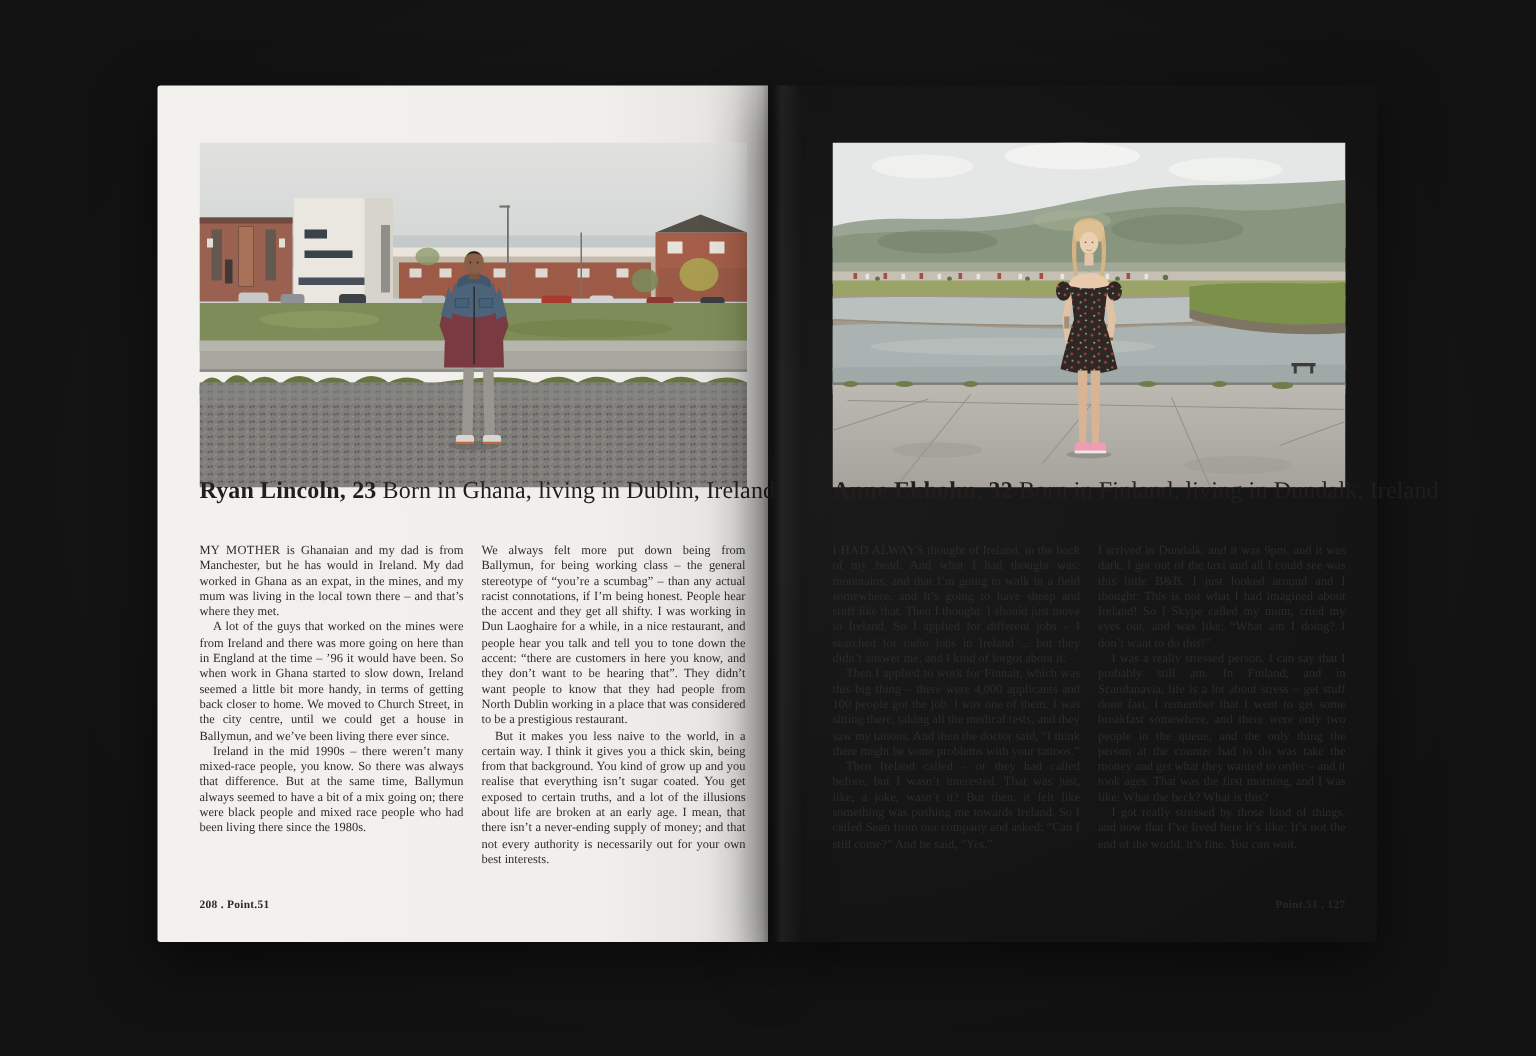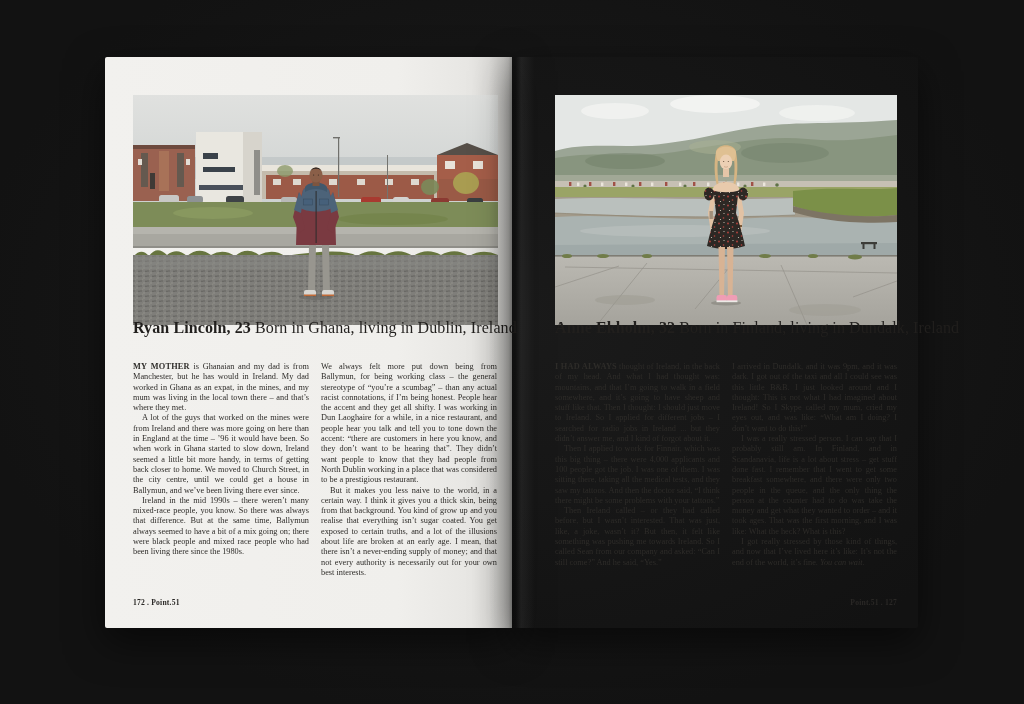--- a/index.html
+++ b/index.html
@@ -17,21 +17,21 @@
   #page-right .heading{left:43px;}
   .heading .hname{font-weight:bold;}
   .cols{position:absolute;top:305px;display:flex;gap:12px;color:#2e2c29;}
   #page-left .cols{left:28px;width:365px;}
   #page-right .cols{left:43px;width:342px;}
   .col{font-size:8.3px;line-height:10.3px;text-align:justify;}
   #page-left .col{width:176px;}
   #page-right .col{width:165px;}
   .col p{margin:0;text-indent:9px;}
   .col p:first-child{text-indent:0;}
-  .lead{font-weight:bold;letter-spacing:.2px;}
+  .lead{font-weight:normal;letter-spacing:.2px;}
   .ital{font-style:italic;}
   .pfooter{position:absolute;top:541px;font-size:7.6px;font-weight:bold;color:#2a2826;letter-spacing:.2px;}
   #page-left .pfooter{left:28px;}
   #page-right .pfooter{right:21px;}
 </style>
 </head>
 <body>
 
 <div id="stage">
 
@@ -158,21 +158,21 @@
         <p><span class="lead">MY MOTHER</span><span> is Ghanaian and my dad is from Manchester, but he has would in Ireland. My dad worked in Ghana as an expat, in the mines, and my mum was living in the local town there – and that’s where they met.</span></p>
         <p>A lot of the guys that worked on the mines were from Ireland and there was more going on here than in England at the time – ’96 it would have been. So when work in Ghana started to slow down, Ireland seemed a little bit more handy, in terms of getting back closer to home. We moved to Church Street, in the city centre, until we could get a house in Ballymun, and we’ve been living there ever since.</p>
         <p>Ireland in the mid 1990s – there weren’t many mixed-race people, you know. So there was always that difference. But at the same time, Ballymun always seemed to have a bit of a mix going on; there were black people and mixed race people who had been living there since the 1980s.</p>
       </div>
       <div class="col">
         <p>We always felt more put down being from Ballymun, for being working class – the general stereotype of “you’re a scumbag” – than any actual racist connotations, if I’m being honest. People hear the accent and they get all shifty. I was working in Dun Laoghaire for a while, in a nice restaurant, and people hear you talk and tell you to tone down the accent: “there are customers in here you know, and they don’t want to be hearing that”. They didn’t want people to know that they had people from North Dublin working in a place that was considered to be a prestigious restaurant.</p>
         <p>But it makes you less naive to the world, in a certain way. I think it gives you a thick skin, being from that background. You kind of grow up and you realise that everything isn’t sugar coated. You get exposed to certain truths, and a lot of the illusions about life are broken at an early age. I mean, that there isn’t a never-ending supply of money; and that not every authority is necessarily out for your own best interests.</p>
       </div>
     </div>
 
-    <div class="pfooter">172 . Point.51</div>
+    <div class="pfooter">208 . Point.51</div>
   </div>
 
   <div class="page" id="page-right">
 
     <svg class="photo" viewBox="0 0 342 230" preserveAspectRatio="none">
       <defs>
         <linearGradient id="RquayG" x1="0" y1="0" x2="0" y2="1">
           <stop offset="0" stop-color="#bbb9b2"></stop>
             <stop offset="1" stop-color="#a5a39c"></stop>
         </linearGradient>

